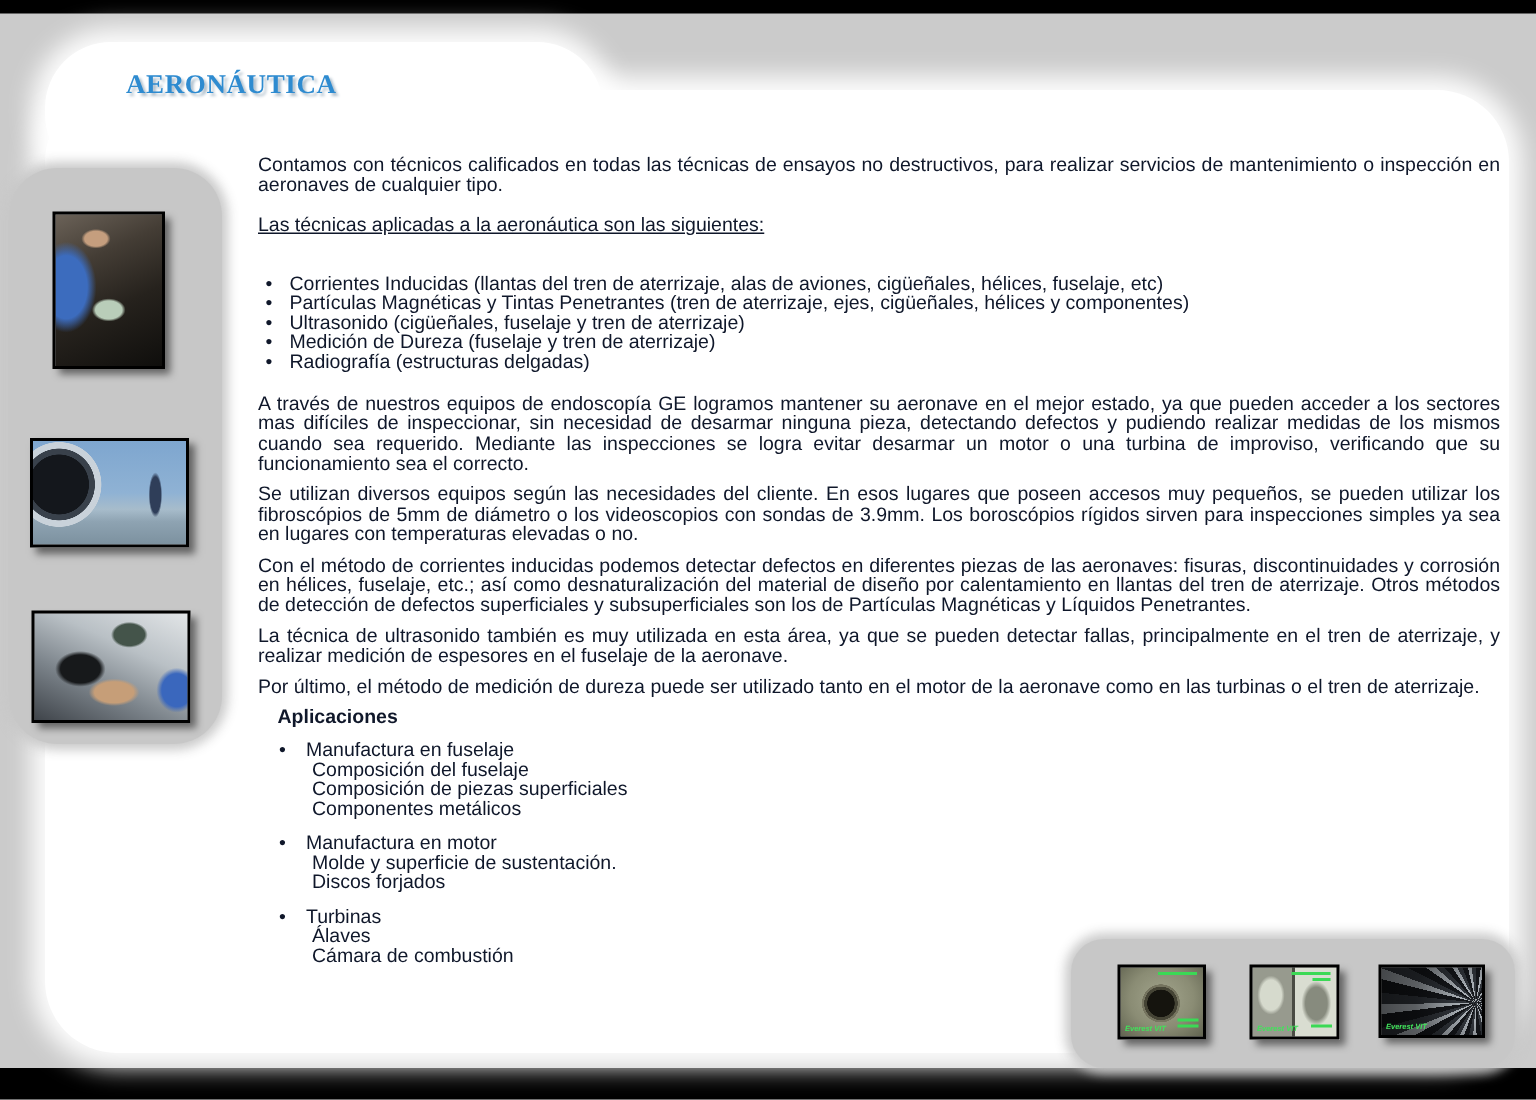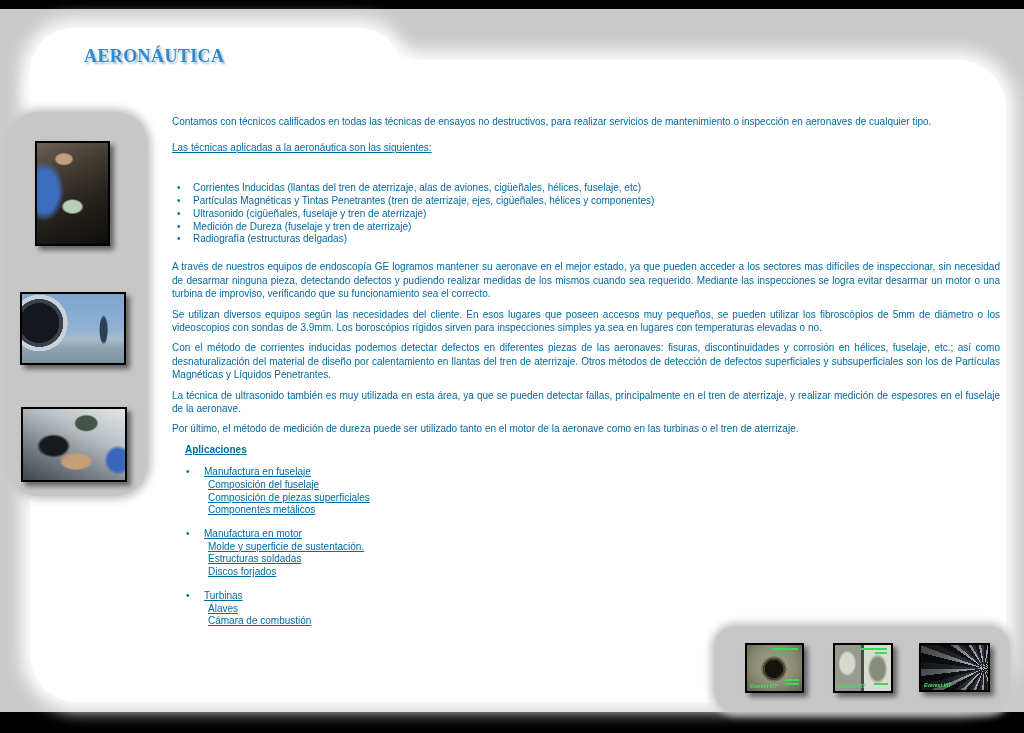--- a/index.html
+++ b/index.html
@@ -35,30 +35,30 @@
 
   .page-title{
     position:absolute;left:84px;top:46px;
     font-family:"Liberation Serif",serif;font-weight:bold;
     font-size:18px;color:#2e8bd0;letter-spacing:0.4px;
     text-shadow:2px 2px 2px #aebecb;
     text-align:right;
   }
 
   .content{
-    position:absolute;left:172px;top:115px;width:828px;
-    font-size:10px;line-height:13.4px;color:#0369a1;
+    position:absolute;left:172px;top:103px;width:828px;
+    font-size:13px;line-height:13.4px;color:#0f172a;
   }
   .intro{margin:0 0 13px;text-align:justify;}
   .para{margin:0 0 7px;text-align:justify;}
   .tech-heading{text-decoration:underline;margin:0 0 27px;}
   .tech-list{line-height:12.9px;margin:0 0 14px;}
   .tech-item{padding-left:21px;position:relative;}
   .tech-item::before{content:"\2022";position:absolute;left:5px;}
-  .apps{margin-top:4px;margin-left:13px;text-decoration:underline;}
+  .apps{margin-top:4px;margin-left:13px;}
   .apps-heading{font-weight:bold;margin:0 0 10px;}
   .app-group{margin-bottom:11px;line-height:12.7px;}
   .app-label{padding-left:19px;position:relative;}
   .app-label::before{content:"\2022";position:absolute;left:1px;}
   .app-item{padding-left:23px;}
 
   .photo{
     position:absolute;border:2px solid #000;
     box-shadow:4px 4px 5px rgba(0,0,0,0.5);
   }
@@ -169,21 +169,20 @@
     <div class="app-group">
       <div class="app-label">Manufactura en fuselaje</div>
       <div class="app-item">Composición del fuselaje</div>
       <div class="app-item">Composición de piezas superficiales</div>
       <div class="app-item">Componentes metálicos</div>
     </div>
 
     <div class="app-group">
       <div class="app-label">Manufactura en motor</div>
       <div class="app-item">Molde y superficie de sustentación.</div>
-      <div class="app-item">Estructuras soldadas</div>
       <div class="app-item">Discos forjados</div>
     </div>
 
     <div class="app-group">
       <div class="app-label">Turbinas</div>
       <div class="app-item">Álaves</div>
       <div class="app-item">Cámara de combustión</div>
     </div>
   </div>
 </div>

